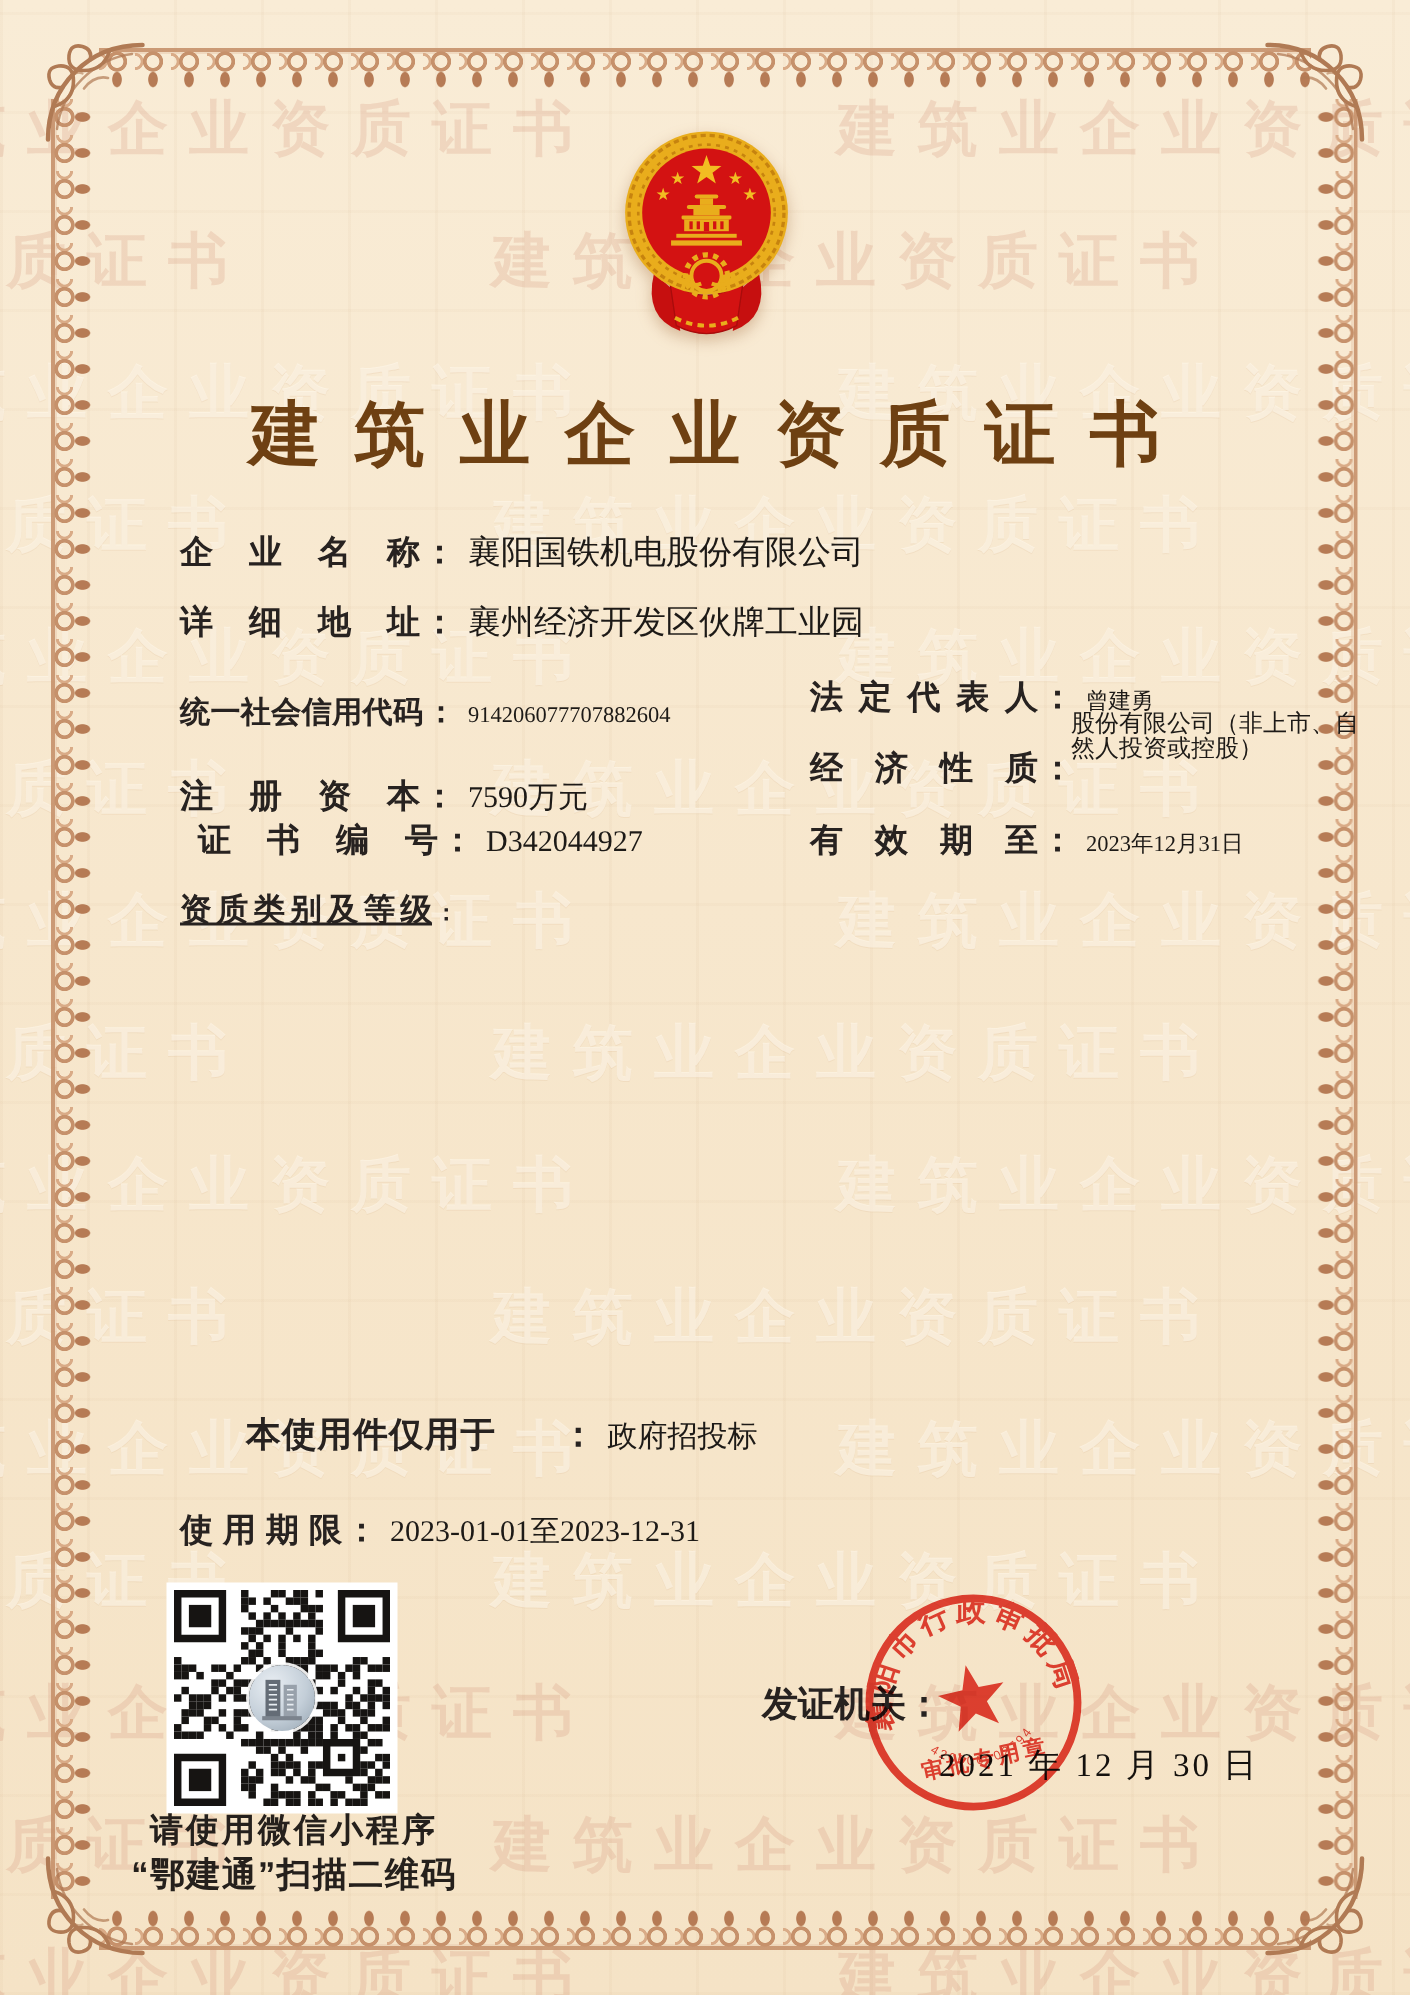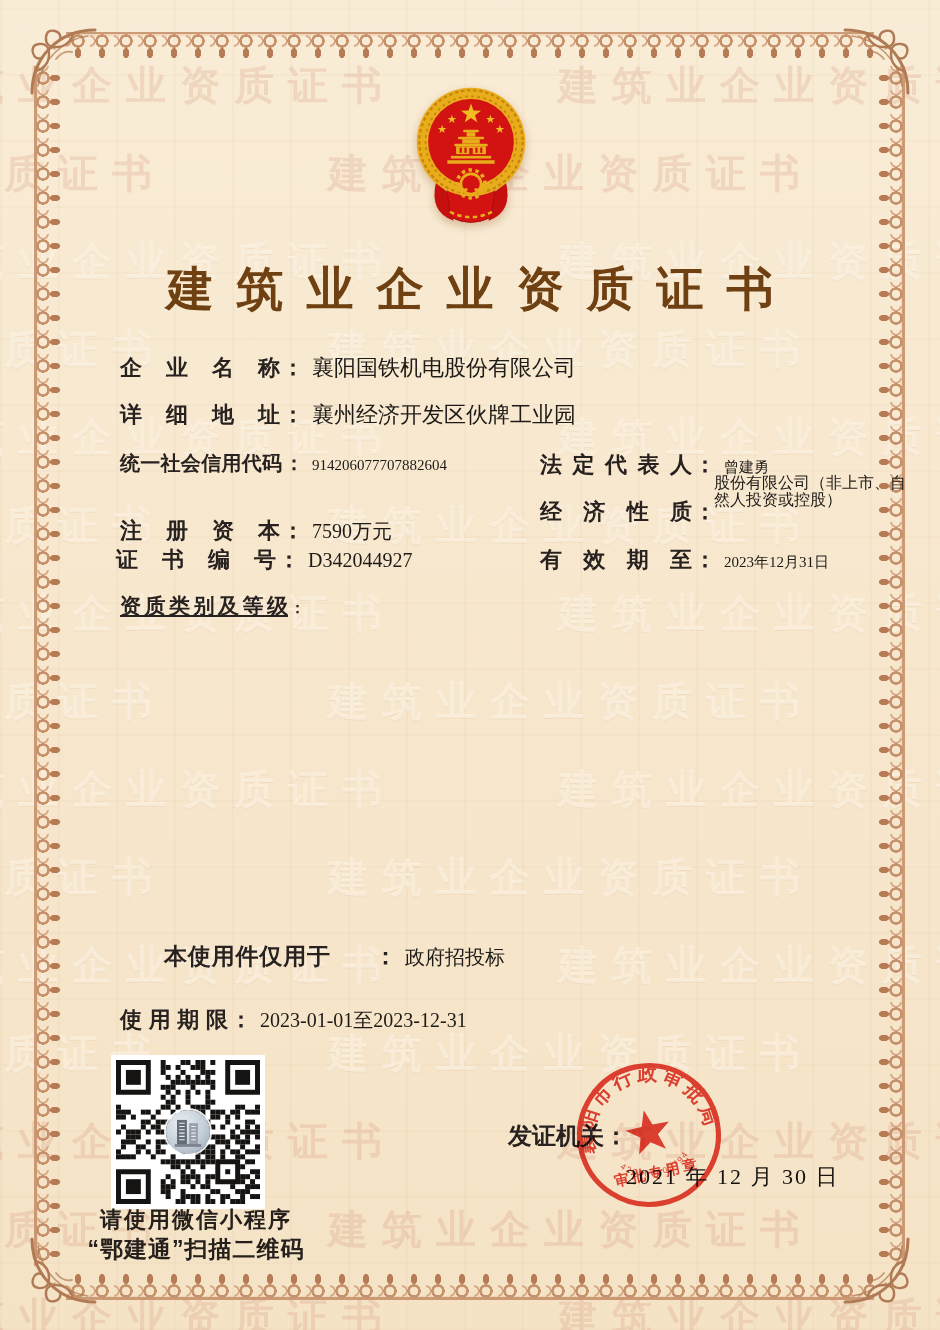--- a/index.html
+++ b/index.html
@@ -179,31 +179,31 @@
   <div class="frow" style="left:120px;top:353px">
     <span class="flabel w160 f22">企业名称</span>
       <span class="colon f22">：</span>
     <span class="fvalue f22">襄阳国铁机电股份有限公司</span>
   </div>
   <div class="frow" style="left:120px;top:400px">
     <span class="flabel w160 f22">详细地址</span>
       <span class="colon f22">：</span>
     <span class="fvalue f22">襄州经济开发区伙牌工业园</span>
   </div>
-  <div class="frow" style="left:120px;top:450px">
+  <div class="frow" style="left:120px;top:461px">
     <span class="flabel w162">统一社会信用代码</span>
       <span class="colon f20">：</span>
     <span class="fvalue f21">914206077707882604</span>
   </div>
   <div class="frow" style="left:120px;top:516px">
     <span class="flabel w160 f22">注册资本</span>
       <span class="colon f22">：</span>
     <span class="fvalue f20">7590万元</span>
   </div>
-  <div class="frow" style="left:116px;top:545px">
+  <div class="frow" style="left:132px;top:545px">
     <span class="flabel w160 f22">证书编号</span>
       <span class="colon f22">：</span>
     <span class="fvalue f20">D342044927</span>
   </div>
   <div class="frow" style="left:120px;top:592px">
     <span class="flabel w168">资质类别及等级</span>
       <span class="colon f21">：</span>
   </div>
 
   <div class="frow" style="left:540px;top:450px">

